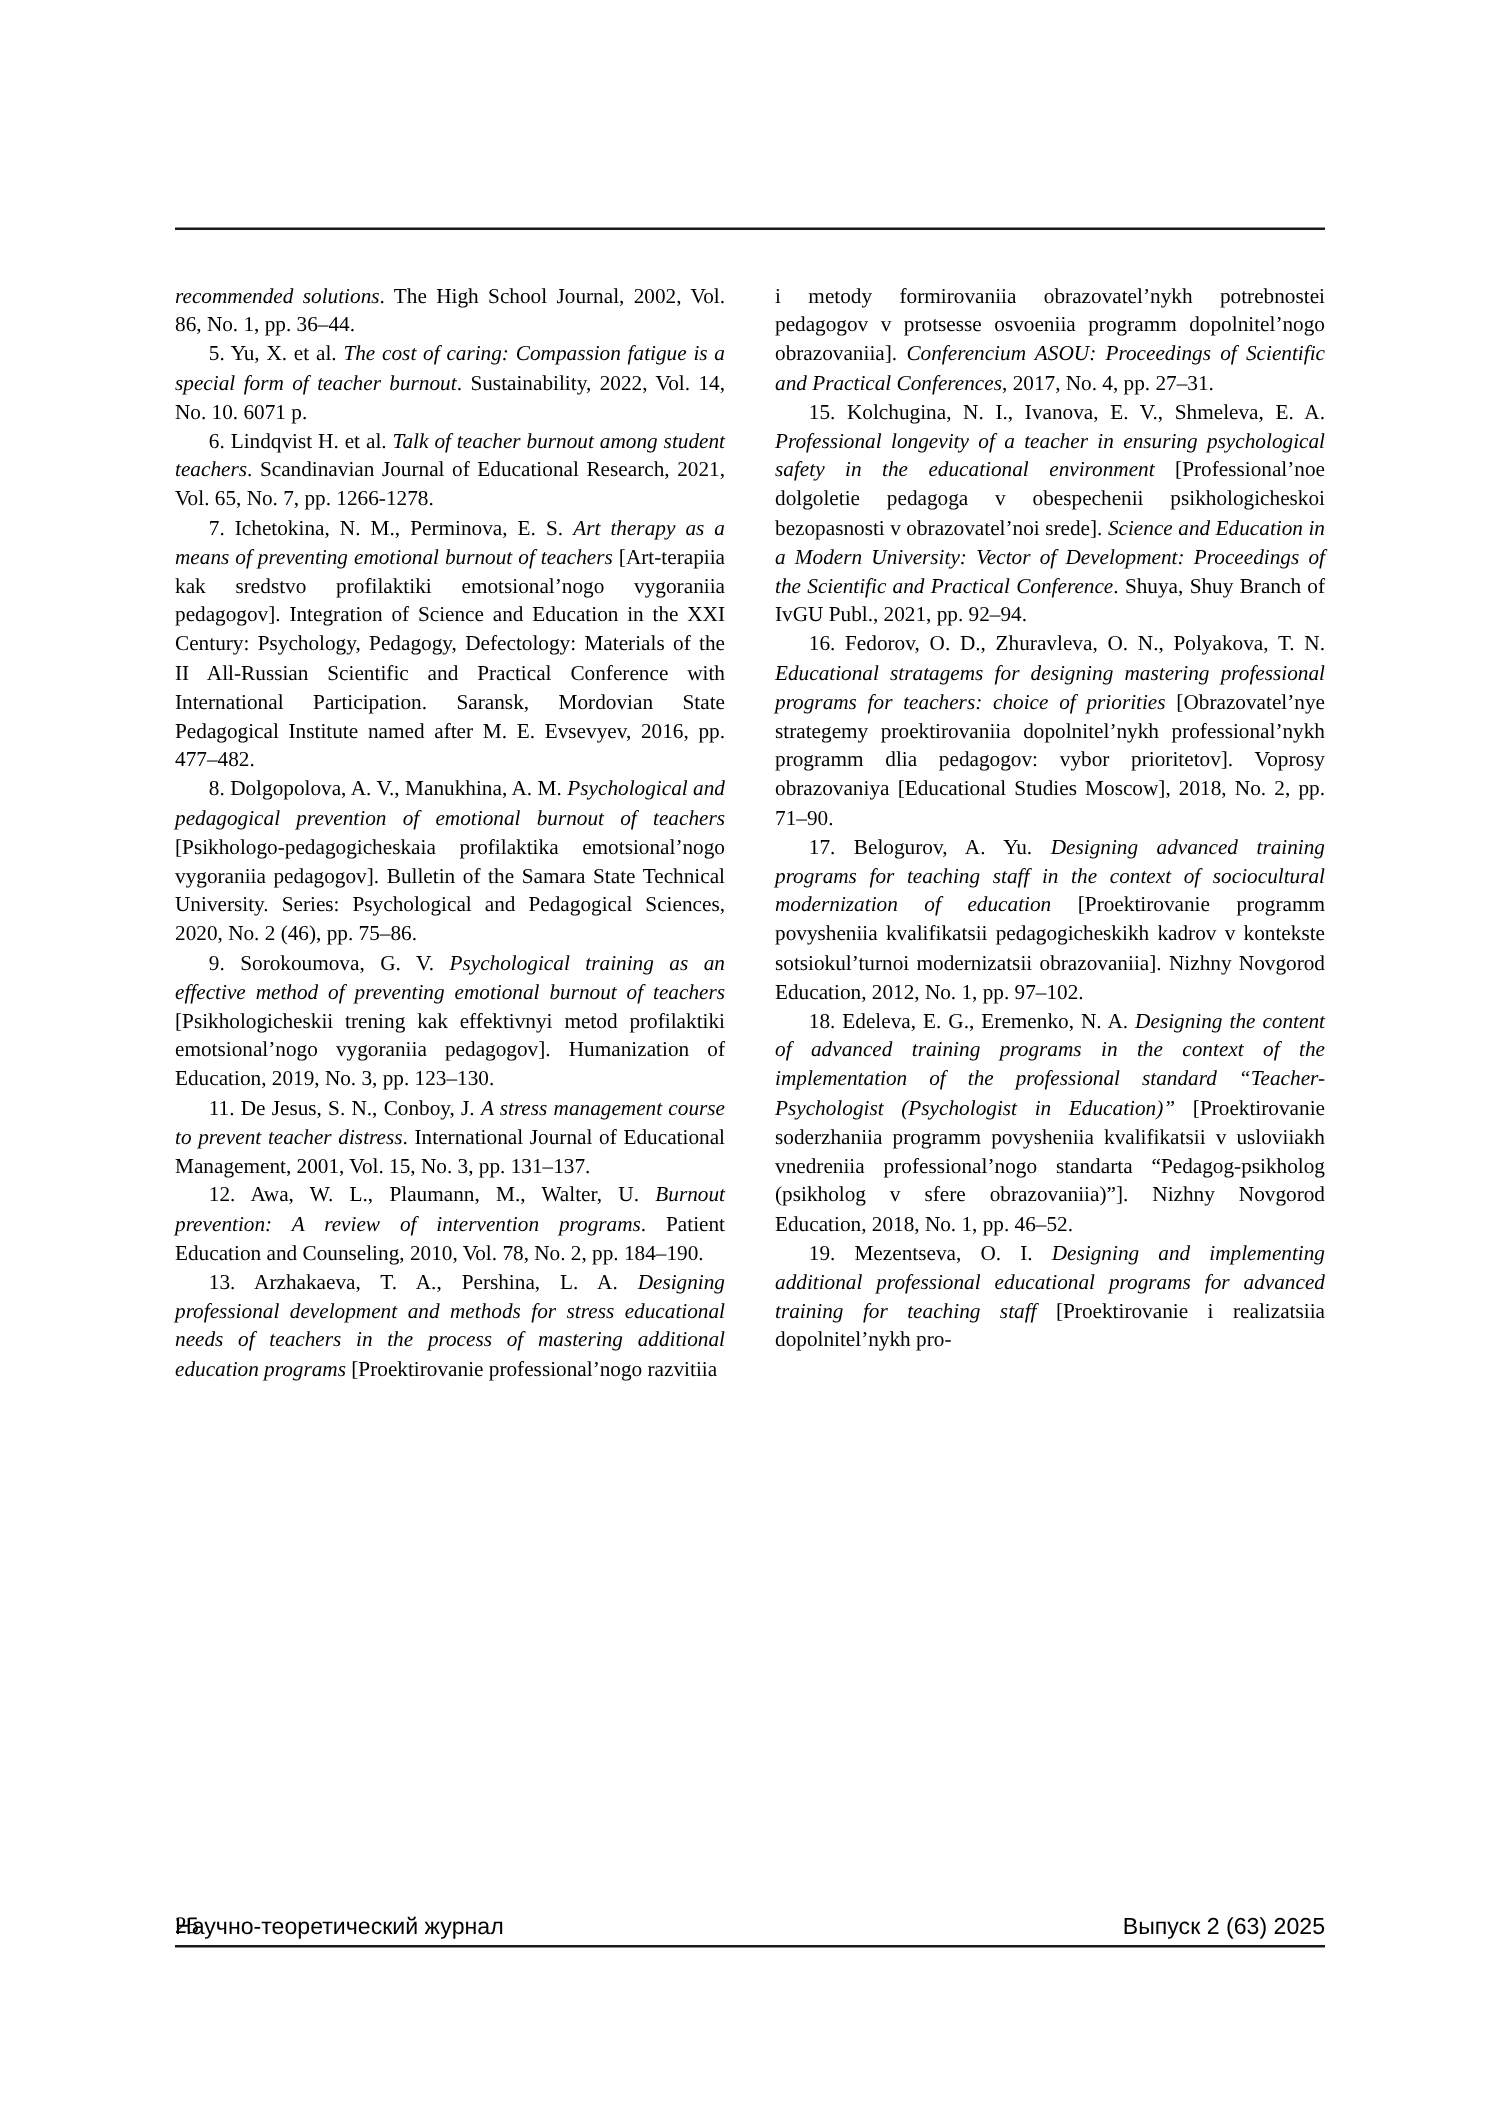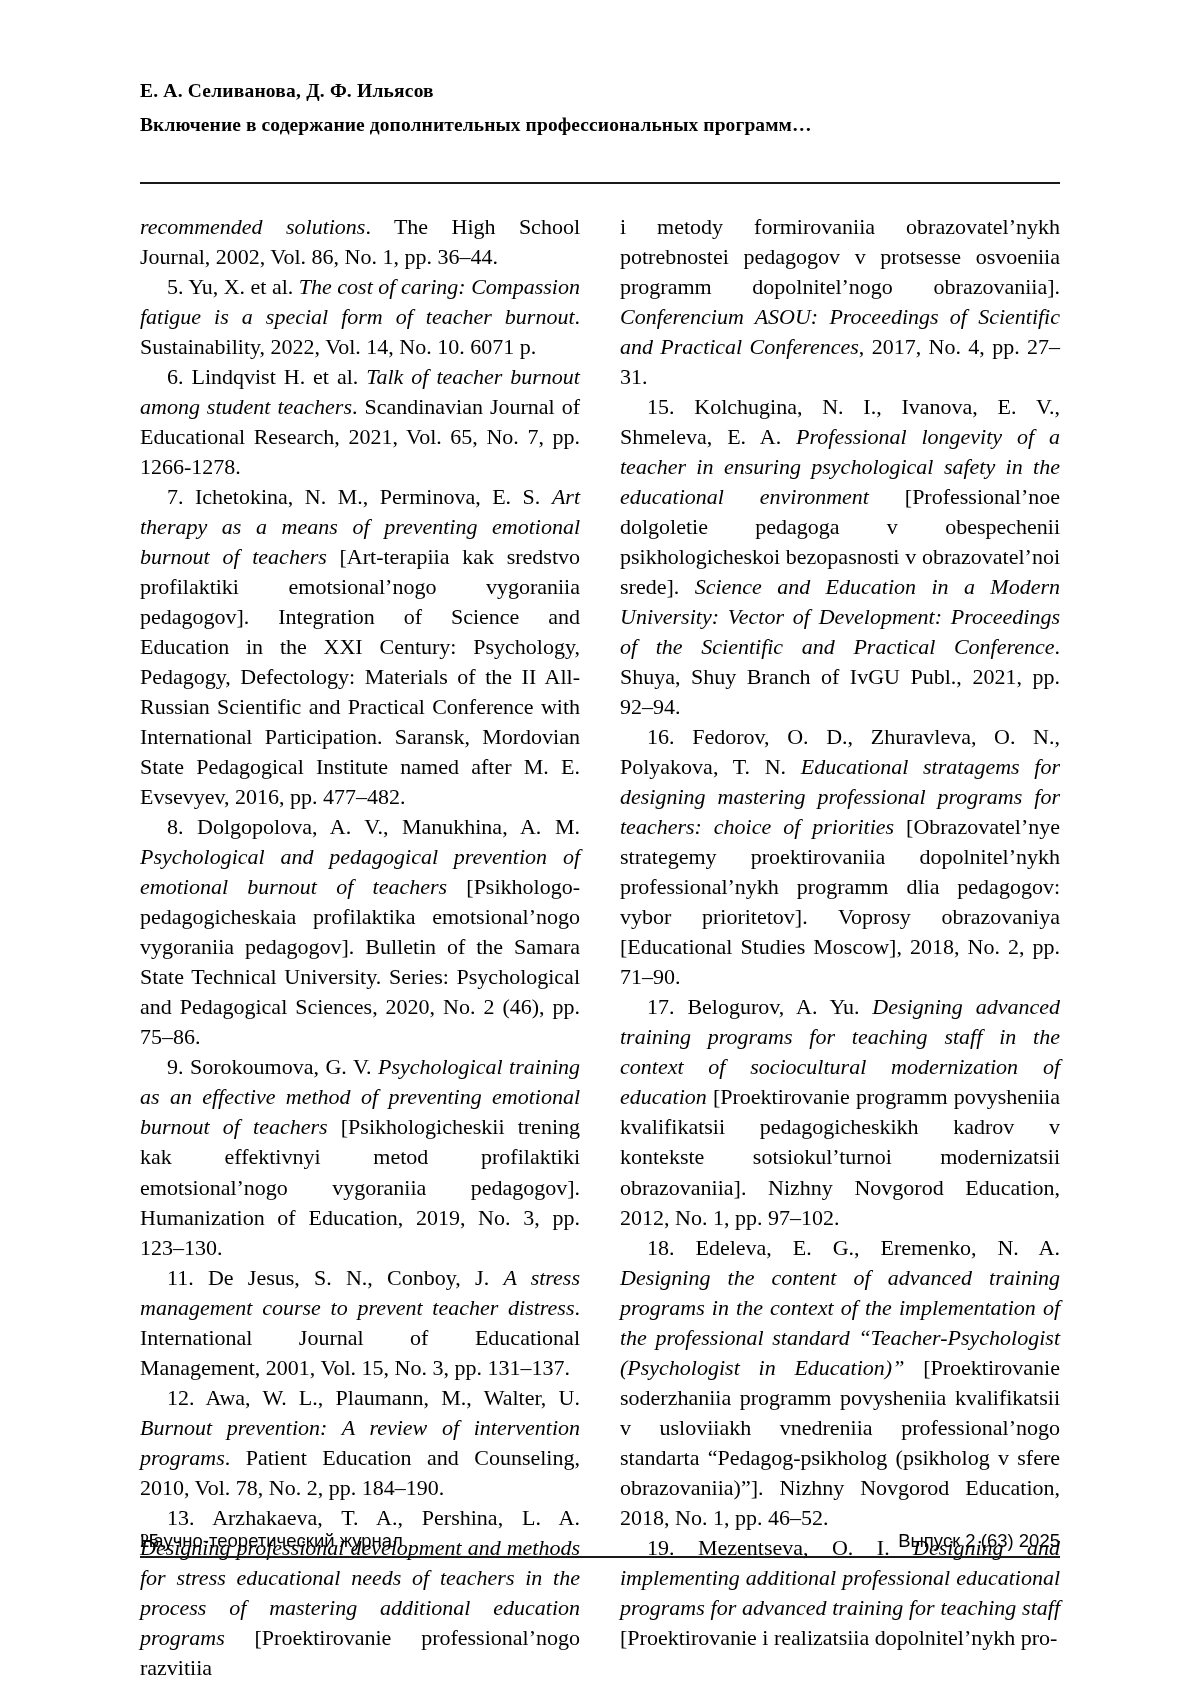--- a/index.html
+++ b/index.html
@@ -70,23 +70,23 @@
   .logo svg { display:block; }
   
   .content {
     position: absolute;
     left: 140px;
     top: 212px;
     width: 920px;
   }
   .col {
     position: absolute;
-    top: 0;
+    top: 13px;
     width: 440px;
-    font-size: 22px;
+    font-size: 17px;
     line-height: 1.365;
     text-align: justify;
     text-justify: inter-word;
     hyphens: manual;
   }
   .col-left { left: 0; }
   .col-right { left: 480px; }
   .col p {
     margin: 0;
     text-indent: 27px;
@@ -131,24 +131,20 @@
     right: 0;
     top: 0;
   }
 </style>
 </head>
 <body>
 
 <div class="page">
 
   <div class="header">
-    <div class="header-text">
-      <div class="header-line1">Е. А. Селиванова, Д. Ф. Ильясов</div>
-      <div class="header-line2">Включение в содержание дополнительных профессиональных программ…</div>
-    </div>
   </div>
 
   <div class="header-rule"></div>
 
   <div class="content">
     <div class="col col-left">
       <p class="noindent"><span class="it">recommended solutions</span>. The High School Journal, 2002, Vol. 86, No. 1, pp. 36–44.</p>
       <p>5. Yu, X. et al. <span class="it">The cost of caring: Compassion fatigue is a special form of teacher burnout</span>. Sustainability, 2022, Vol. 14, No. 10. 6071 p.</p>
       <p>6. Lindqvist H. et al. <span class="it">Talk of teacher burnout among student teachers</span>. Scandinavian Journal of Educational Research, 2021, Vol. 65, No. 7, pp. 1266-1278.</p>
       <p>7. Ichetokina, N. M., Perminova, E. S. <span class="it">Art therapy as a means of preventing emotional burnout of teachers</span> [Art-terapiia kak sredstvo profilaktiki emotsional’nogo vygoraniia pedagogov]. Integration of Science and Education in the XXI Century: Psychology, Pedagogy, Defectology: Materials of the II All-Russian Scientific and Practical Conference with International Participation. Saransk, Mordovian State Pedagogical Institute named after M. E. Evsevyev, 2016, pp. 477–482.</p>

